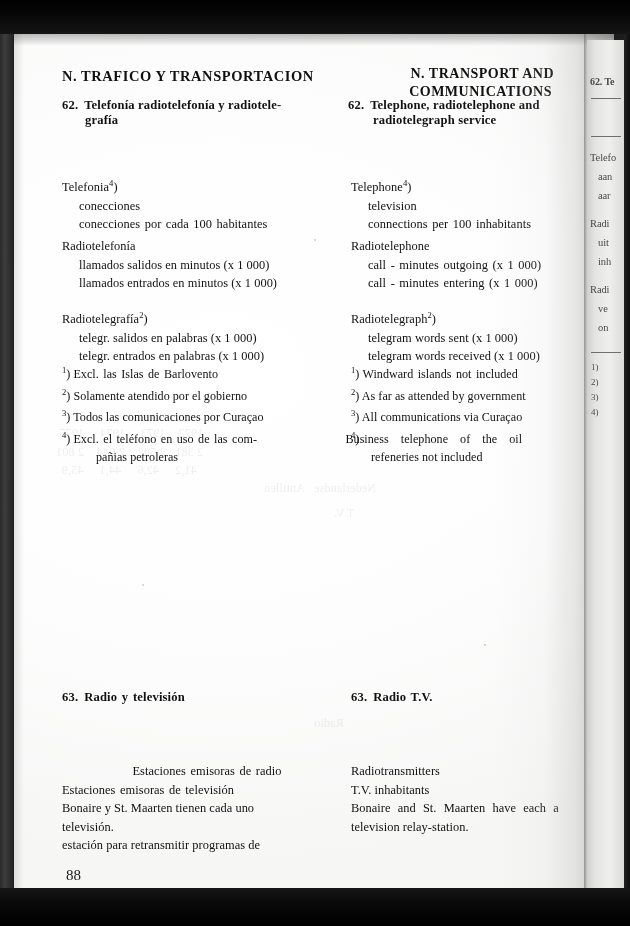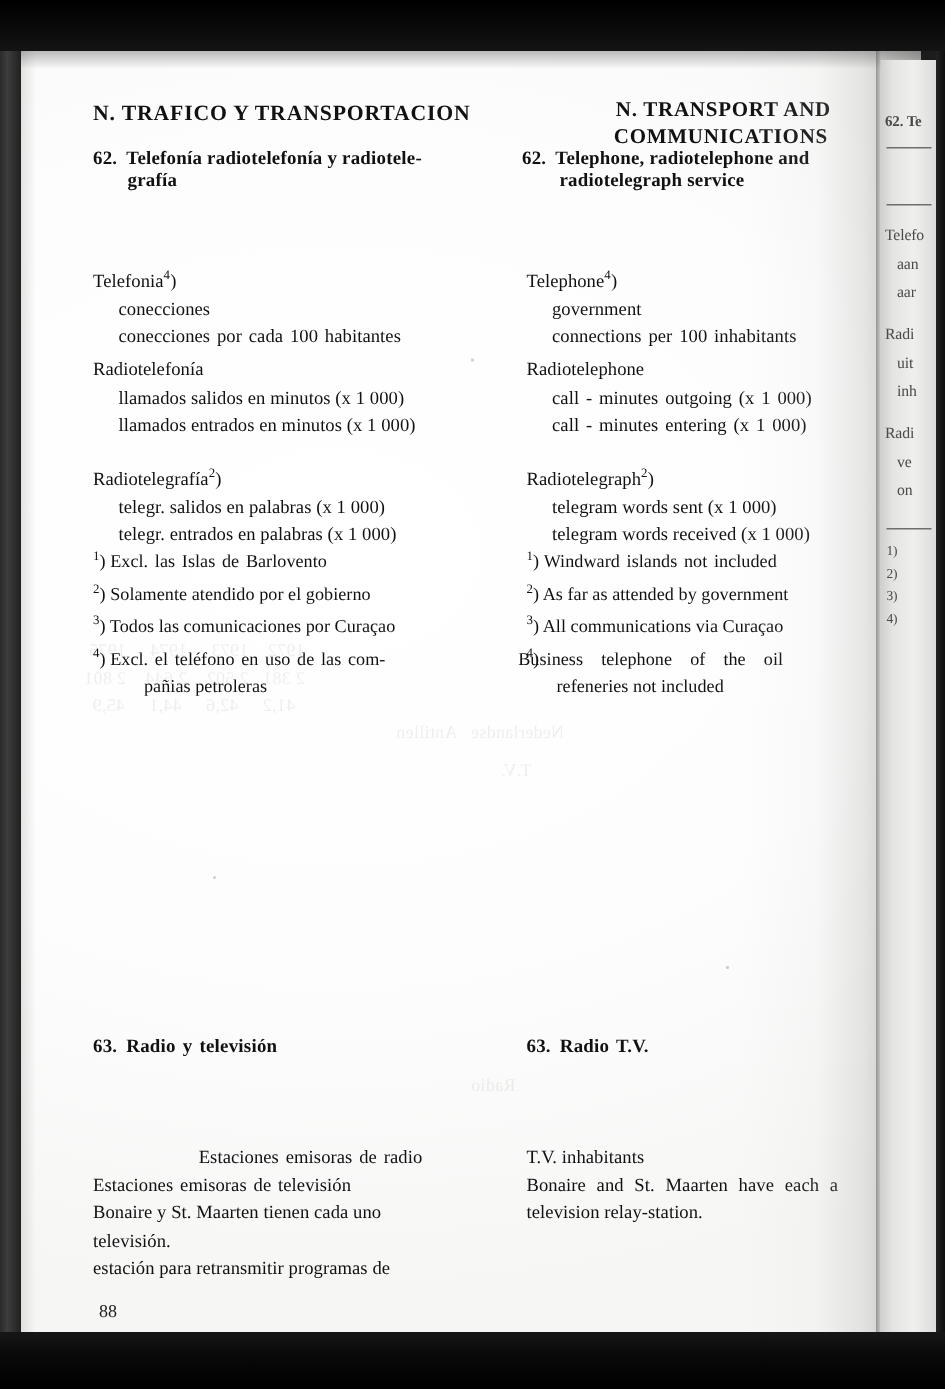--- a/index.html
+++ b/index.html
@@ -151,21 +151,21 @@
     font-size: 12.1px;
     line-height: 17.6px;
     letter-spacing: 0.03px;
   }
   .fn .fnrow { display: block; padding-left: 17px; text-indent: -17px; }
   .fn sup { font-size: 8.6px; vertical-align: super; }
   .spread2 { word-spacing: 1.4px; font-family: Liberation Serif, serif; }
   .just4 { width: 238px; display: block; text-align: justify; }
   .pagenum {
     position: absolute;
-    font-size: 12px;
+    font-size: 15px;
     color: #1a1a1a;
   }
 
   
   .ghost {
     position: absolute;
     color: rgba(120,120,118,0.12);
     font-size: 12px;
     line-height: 18.5px;
     letter-spacing: 0.2px;
@@ -265,21 +265,21 @@
     <div class="col hd-en" style="left:250px; top:42px; width:290px;">N.   TRANSPORT AND</div>
     <div class="col hd-en" style="left:250px; top:60px; width:288px;">COMMUNICATIONS</div>
 
     <div class="col sec" style="left:334px; top:74px; width:250px;">
       <span class="num">62.</span><span>Telephone, radiotelephone and</span><br>
       <span style="padding-left:25px; display:inline-block;">radiotelegraph  service</span>
     </div>
 
     <div class="col body" style="left:337px; top:150px; width:250px;">
       <span>Telephone</span><span style="font-size:8.6px;vertical-align:super;">4</span>)
-      <span class="ind">government</span>
+      <span class="ind">television</span>
       <span class="ind spread2">connections per 100 inhabitants</span>
     </div>
 
     <div class="col body" style="left:337px; top:213px; width:255px;">
       <span>Radiotelephone</span>
       <span class="ind spread2">call - minutes outgoing  (x 1 000)</span>
       <span class="ind spread2">call - minutes entering  (x  1 000)</span>
     </div>
 
     <div class="col body" style="left:337px; top:282px; width:255px;">
@@ -306,20 +306,21 @@
         <span class="just4" style="display:inline-block;word-spacing:9px;">Business telephone of the oil</span>
       </span>
       <span style="display:block; padding-left:20px;">refeneries not included</span>
     </div>
 
     <div class="col sec" style="left:337px; top:666px;">
       <span class="num">63.</span><span class="spread2">Radio T.V.</span>
     </div>
 
     <div class="col body" style="left:337px; top:738px; width:260px;">
+      <span style="display:block;">Radiotransmitters</span>
       <span style="display:block;">T.V. inhabitants</span>
       <span style="display:block; word-spacing:4px;">Bonaire and St. Maarten have each a</span>
       <span style="display:block;">television relay-station.</span>
     </div>
 
     <div class="page-curve"></div>
     <div class="page-topshadow"></div>
   </div>
 
   <div class="np-shadowline"></div>

